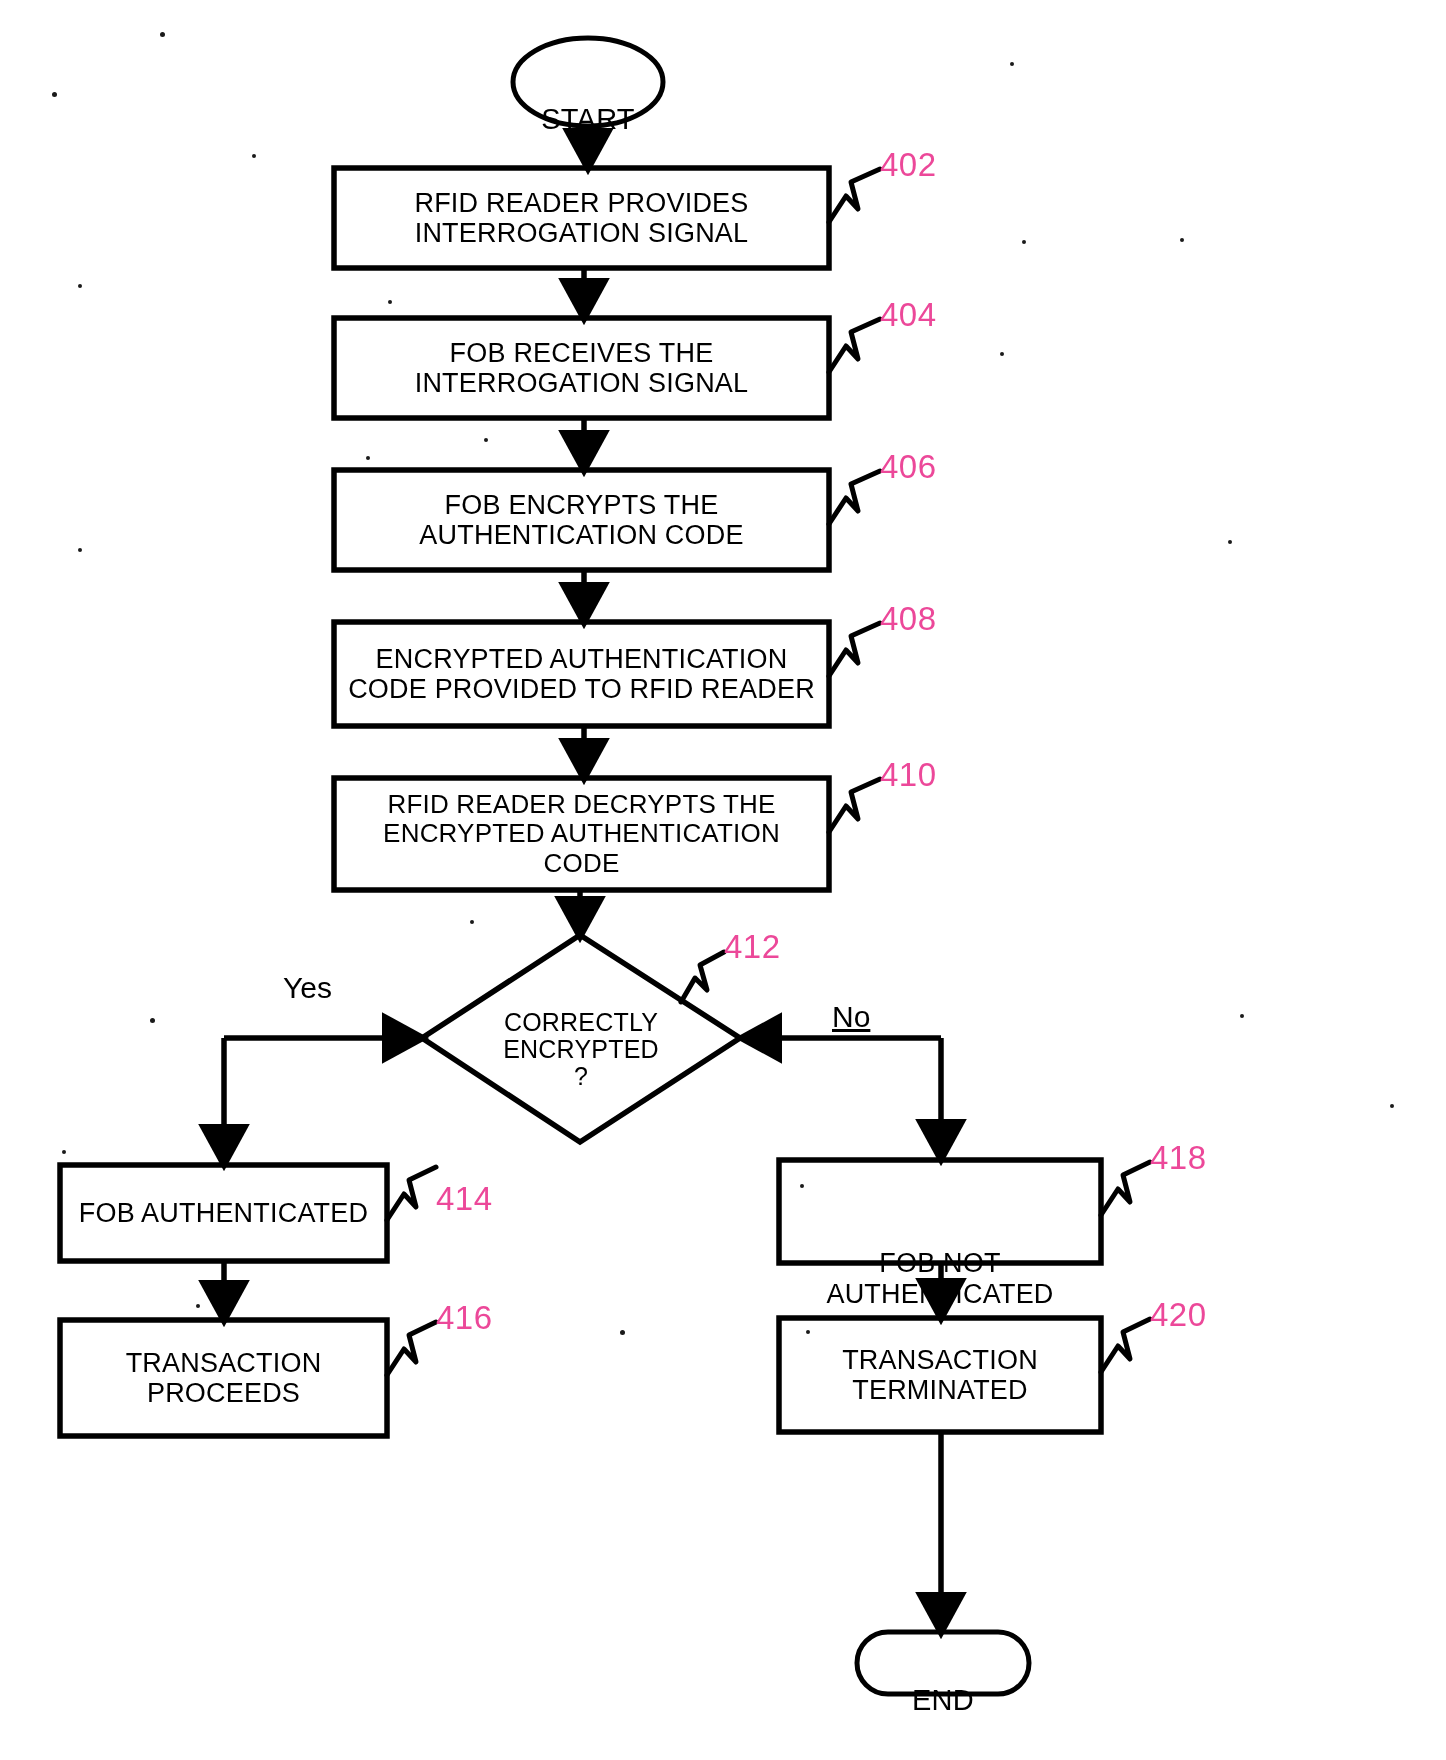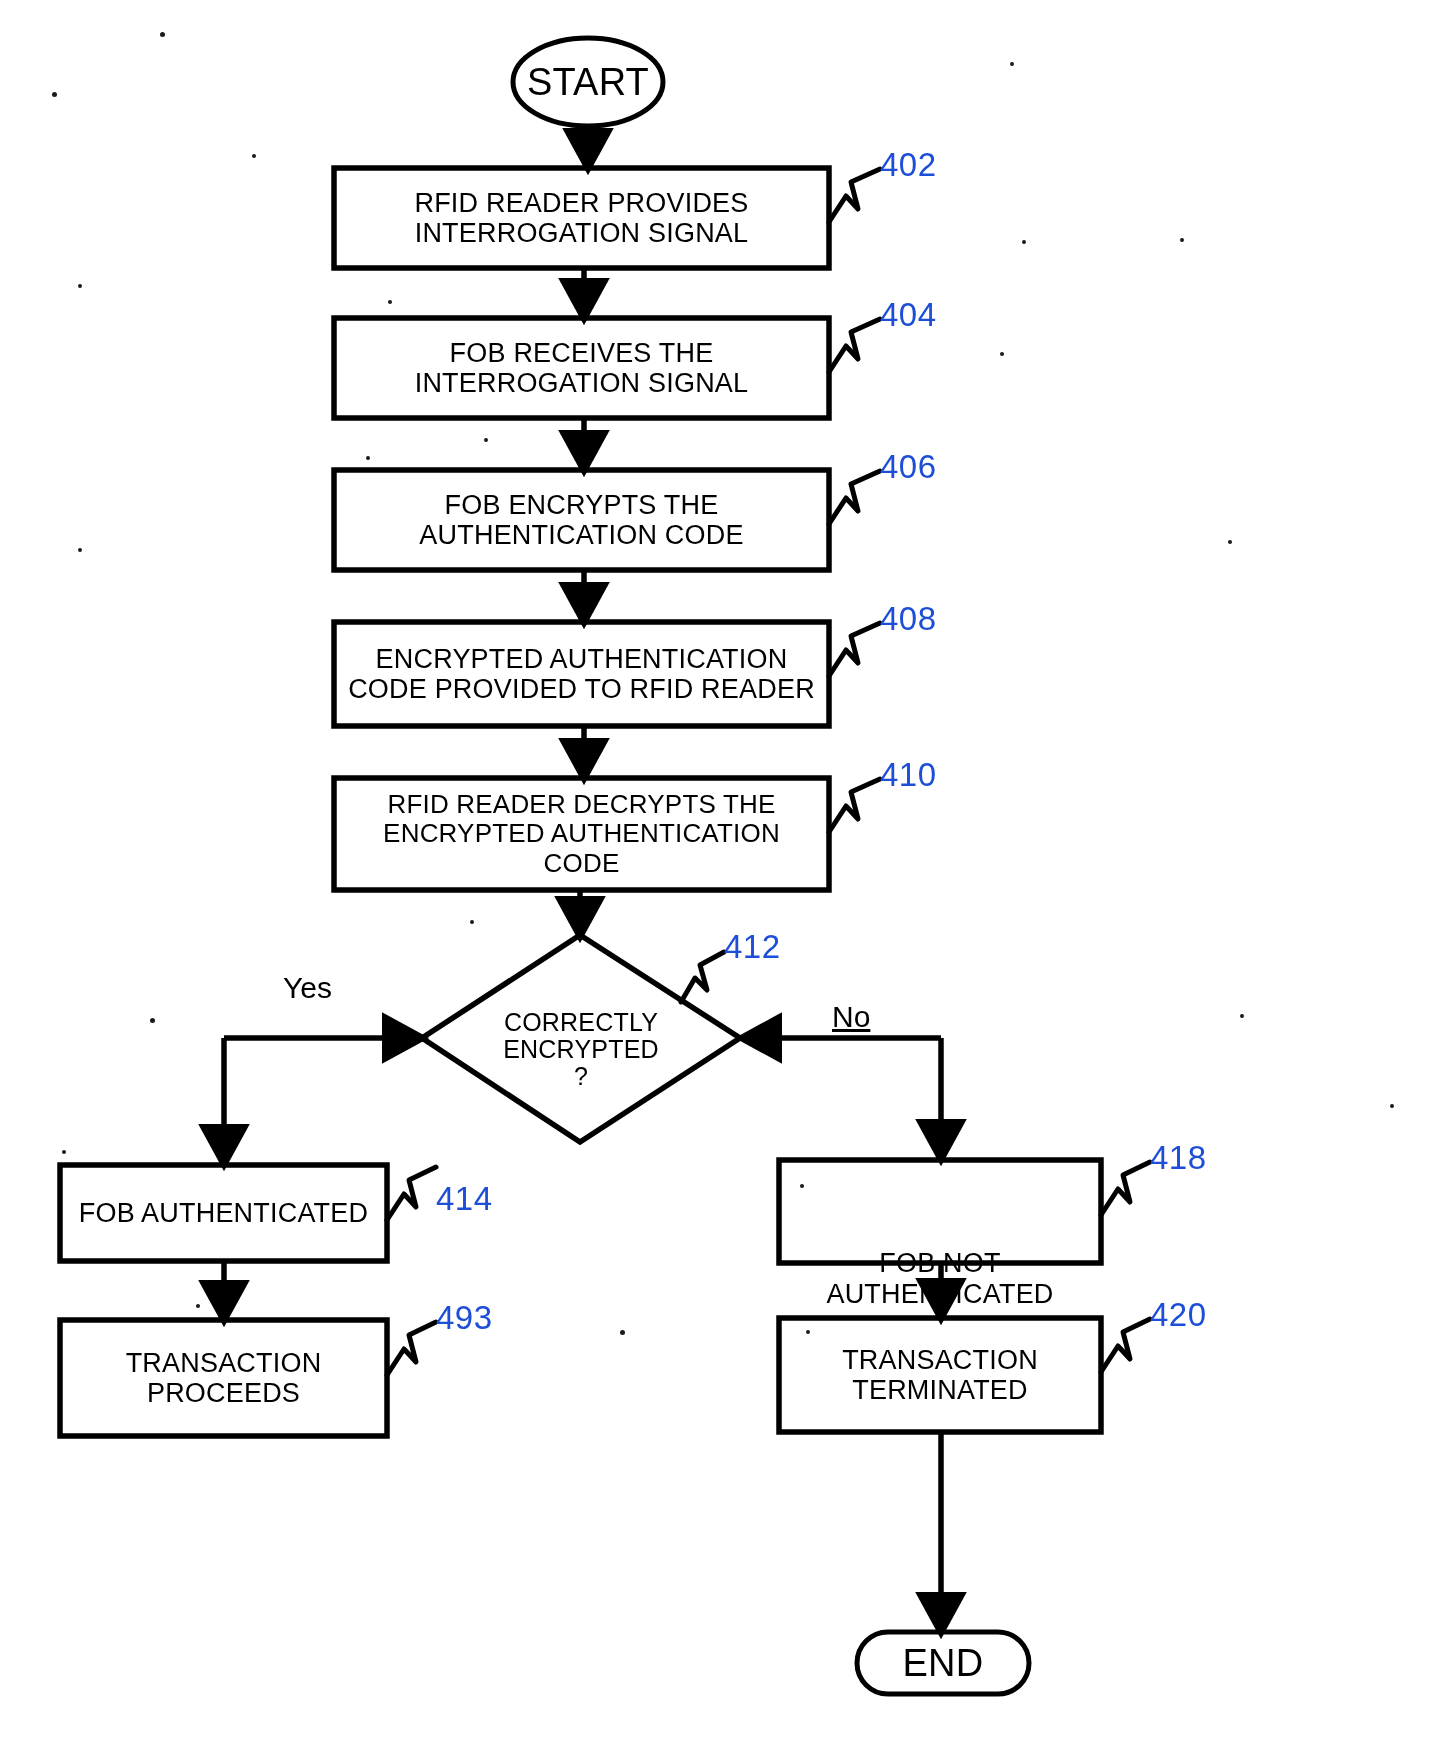--- a/index.html
+++ b/index.html
@@ -37,31 +37,32 @@
     line-height: 1.12;
     letter-spacing: 0.2px;
     white-space: pre-line;
     pointer-events: none;
     font-weight: 400;
   }
   .process-label {
     font-size: 27px;
   }
   .terminal-label {
-    font-size: 38px;
+    font-size: 29px;
+    margin-top: 37px;
   }
   .decision-label {
     font-size: 25px;
     line-height: 1.08;
   }
   .ref-label {
     position: absolute;
     font-size: 33px;
     font-family: "Liberation Sans", sans-serif;
-    color: #1d4ed8;
+    color: #ec4899;
     letter-spacing: 0.5px;
   }
   .edge-label {
     position: absolute;
     font-size: 30px;
     font-family: "Liberation Sans", sans-serif;
     color: #000;
   }
   .speck {
     position: absolute;
@@ -170,21 +171,21 @@
 
   <div class="node-label terminal-label" style="left:857px; top:1632px; width:172px; height:62px;">END</div>
 
   <div class="ref-label" style="left:880px; top:146px;">402</div>
   <div class="ref-label" style="left:880px; top:296px;text-align:right;">404</div>
   <div class="ref-label" style="left:880px; top:448px;">406</div>
   <div class="ref-label" style="left:880px; top:600px;">408</div>
   <div class="ref-label" style="left:880px; top:756px;">410</div>
   <div class="ref-label" style="left:724px; top:928px;">412</div>
   <div class="ref-label" style="left:436px; top:1144px;margin-top:36px;">414</div>
-  <div class="ref-label" style="left:436px; top:1299px;">493</div>
+  <div class="ref-label" style="left:436px; top:1299px;">416</div>
   <div class="ref-label" style="left:1150px; top:1139px;">418</div>
   <div class="ref-label" style="left:1150px; top:1296px;">420</div>
 
   <div class="edge-label" style="left:283px; top:971px;">Yes</div>
   <div class="edge-label" style="left:832px; top:1000px;text-decoration:underline;">No</div>
 
   <div class="speck" style="left:160px; top:32px; width:5px; height:5px;"></div>
   <div class="speck" style="left:52px; top:92px; width:5px; height:5px;"></div>
   <div class="speck" style="left:252px; top:154px; width:4px; height:4px;"></div>
   <div class="speck" style="left:1010px; top:62px; width:4px; height:4px;"></div>

